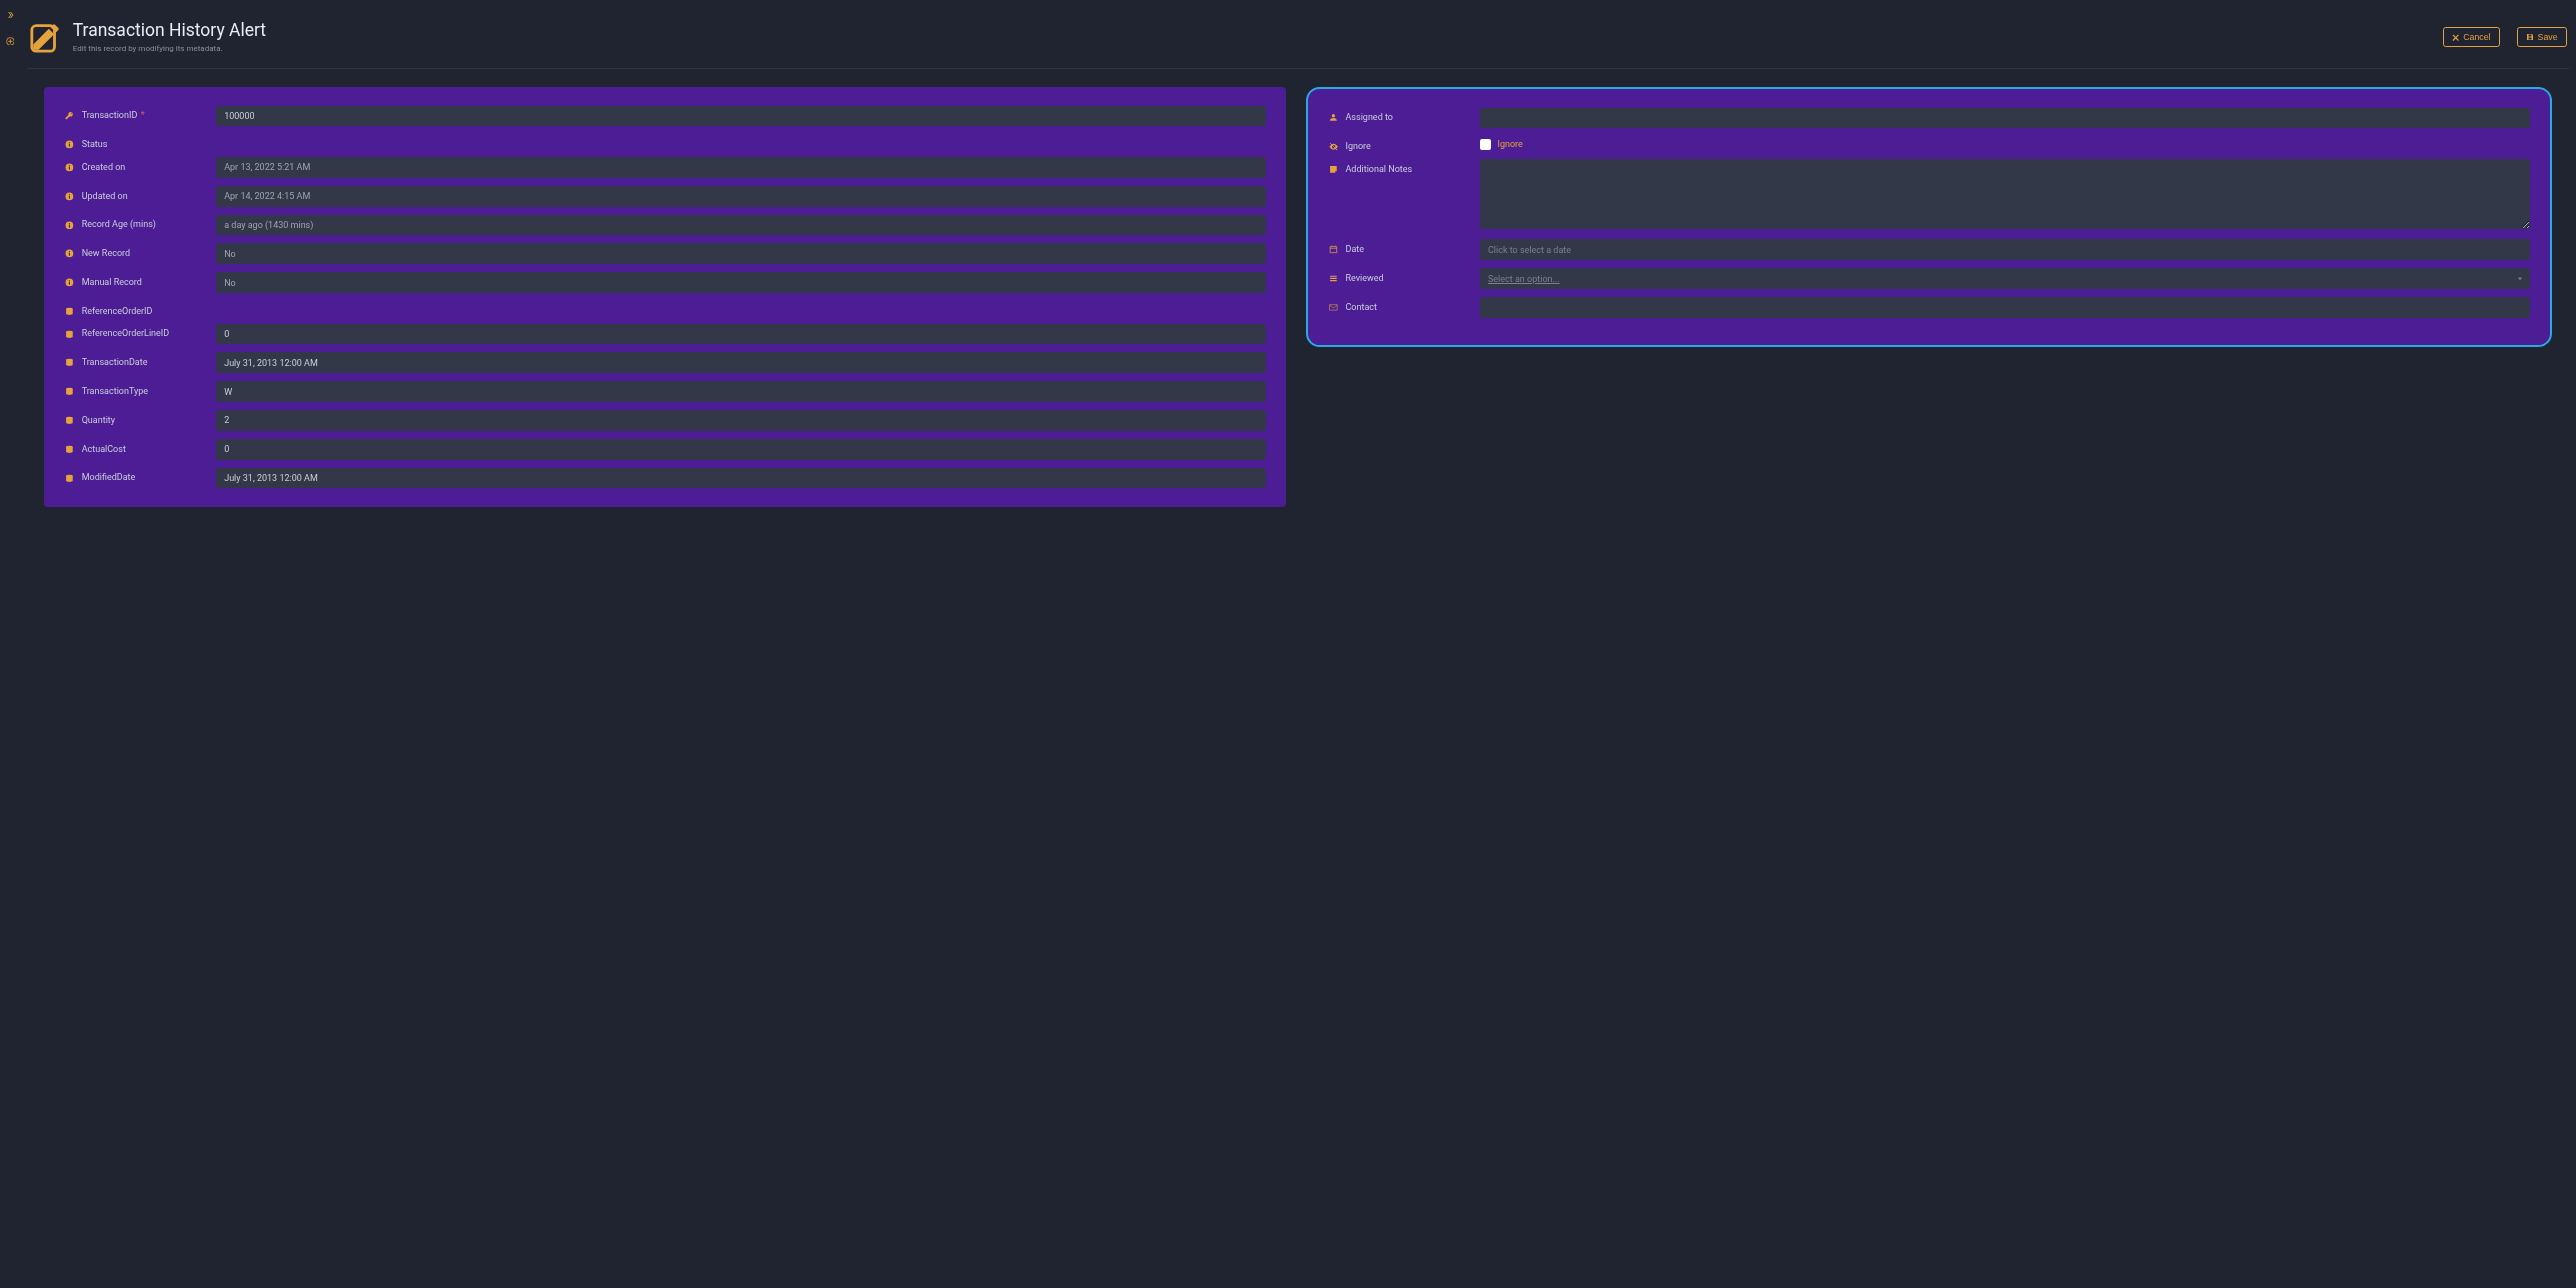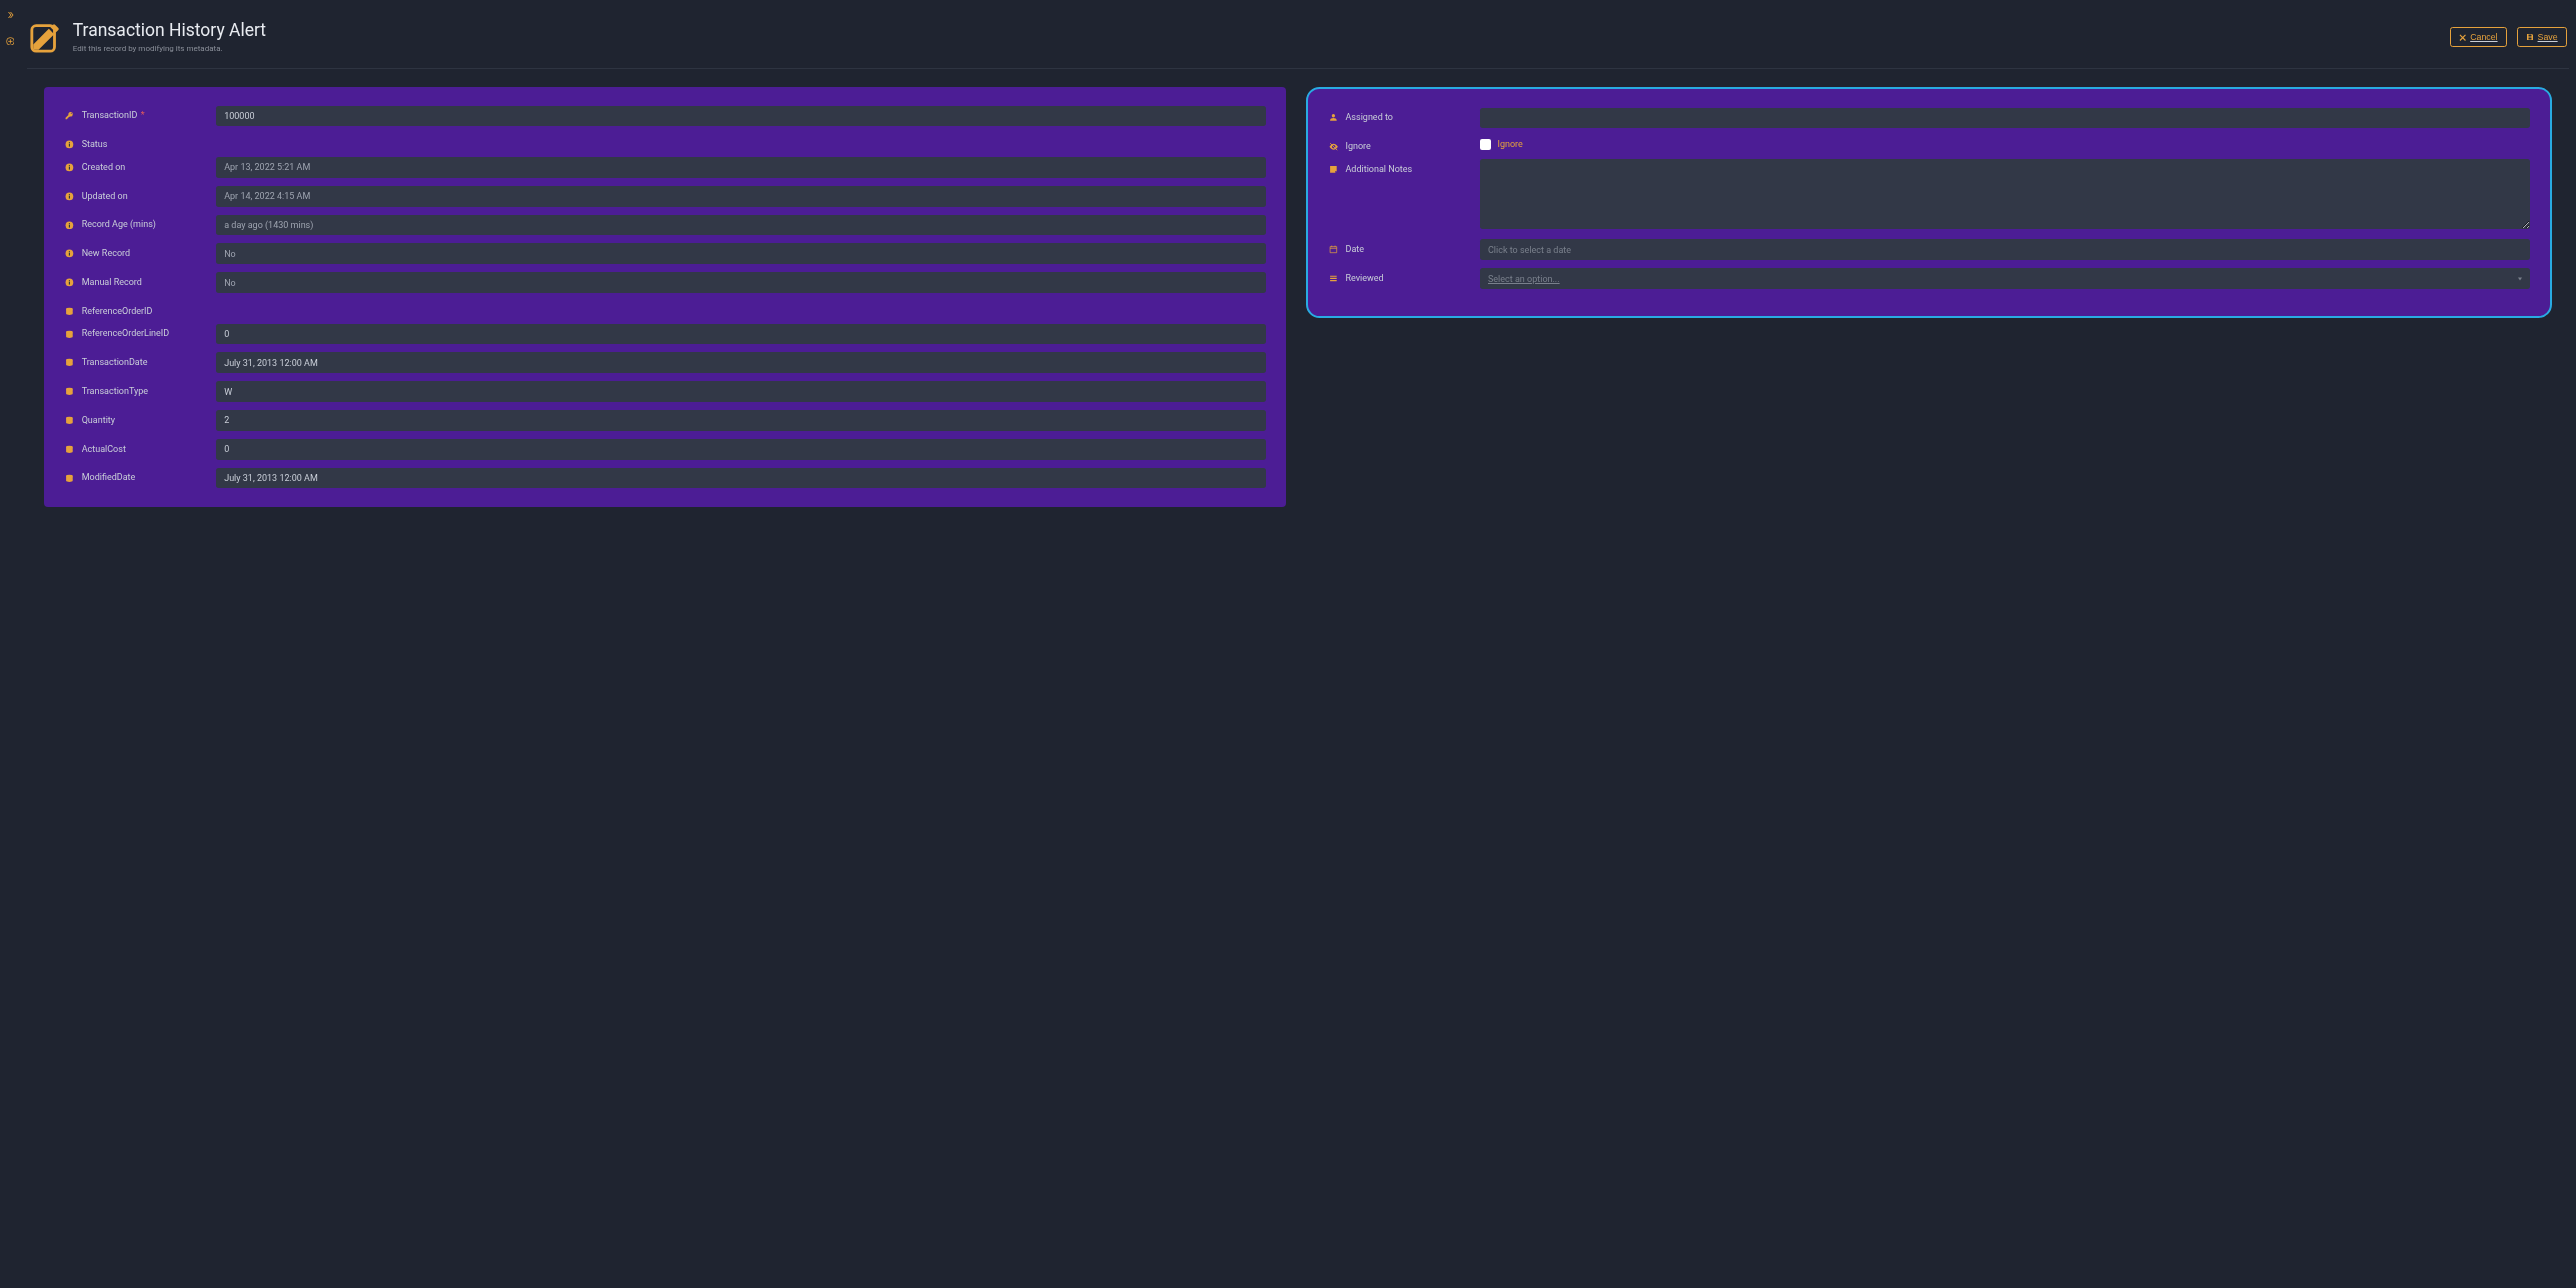--- a/index.html
+++ b/index.html
@@ -57,23 +57,22 @@
     color: #e8ebf0;
     line-height: 1.2;
   }
   .title-block p {
     font-size: 8px;
     color: #8a8f99;
     margin-top: 2.7px;
   }
   .header-actions {
     display: flex;
-    gap: 10px;
+    gap: 17px;
     padding-top: 6.7px;
-    text-decoration: underline;
   }
   .btn {
     background: transparent;
     border: 0.7px solid #e6a23c;
     color: #e6a23c;
     padding: 4px 8px;
     border-radius: 2.7px;
     font-size: 8.8px;
     cursor: pointer;
     display: inline-flex;
@@ -432,20 +431,31 @@
           </div>
           <div class="field-control">
             <div class="select-wrap">
               <select class="select">
                 <option>Select an option...</option>
               </select>
             </div>
           </div>
         </div>
 
+        <div class="field-row">
+          <div class="field-label">
+            <span class="ico"><svg class="icon-svg" width="8.8" height="8.8" viewBox="0 0 16 16" fill="currentColor">
+                  <path d="M1 3h14v10H1V3zm0 1l7 5 7-5" stroke="currentColor" stroke-width="1" fill="none"></path>
+                </svg></span>
+            <span>Contact</span>
+          </div>
+          <div class="field-control">
+            <input class="input" value="" style="">
+          </div>
+        </div>
 
 
 
       </div>
     </div>
   </div>
 </div>
 
 
 </body></html>

